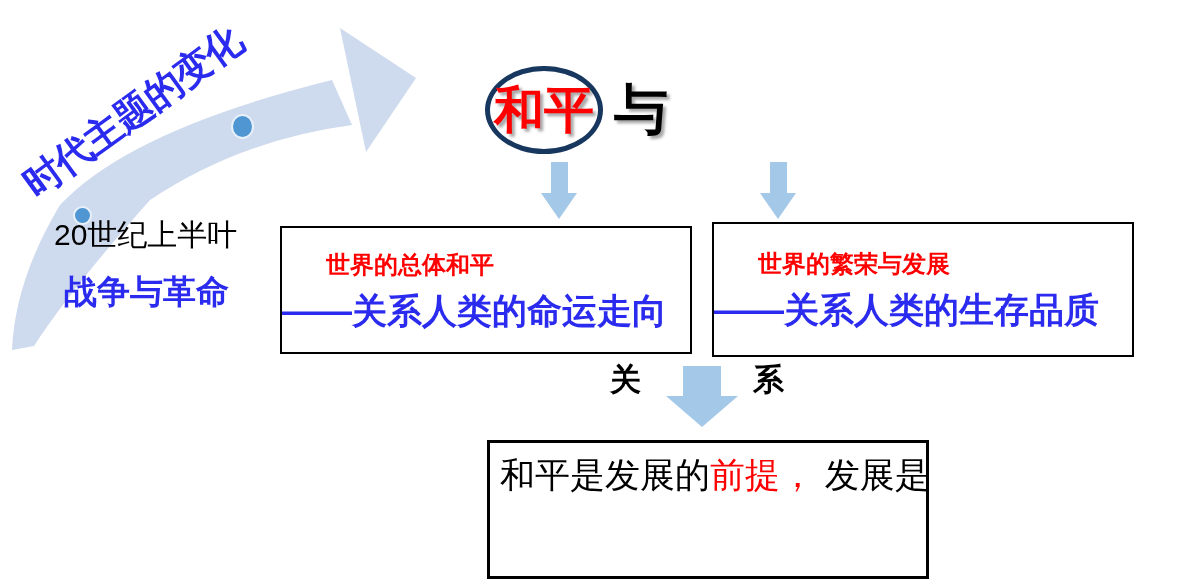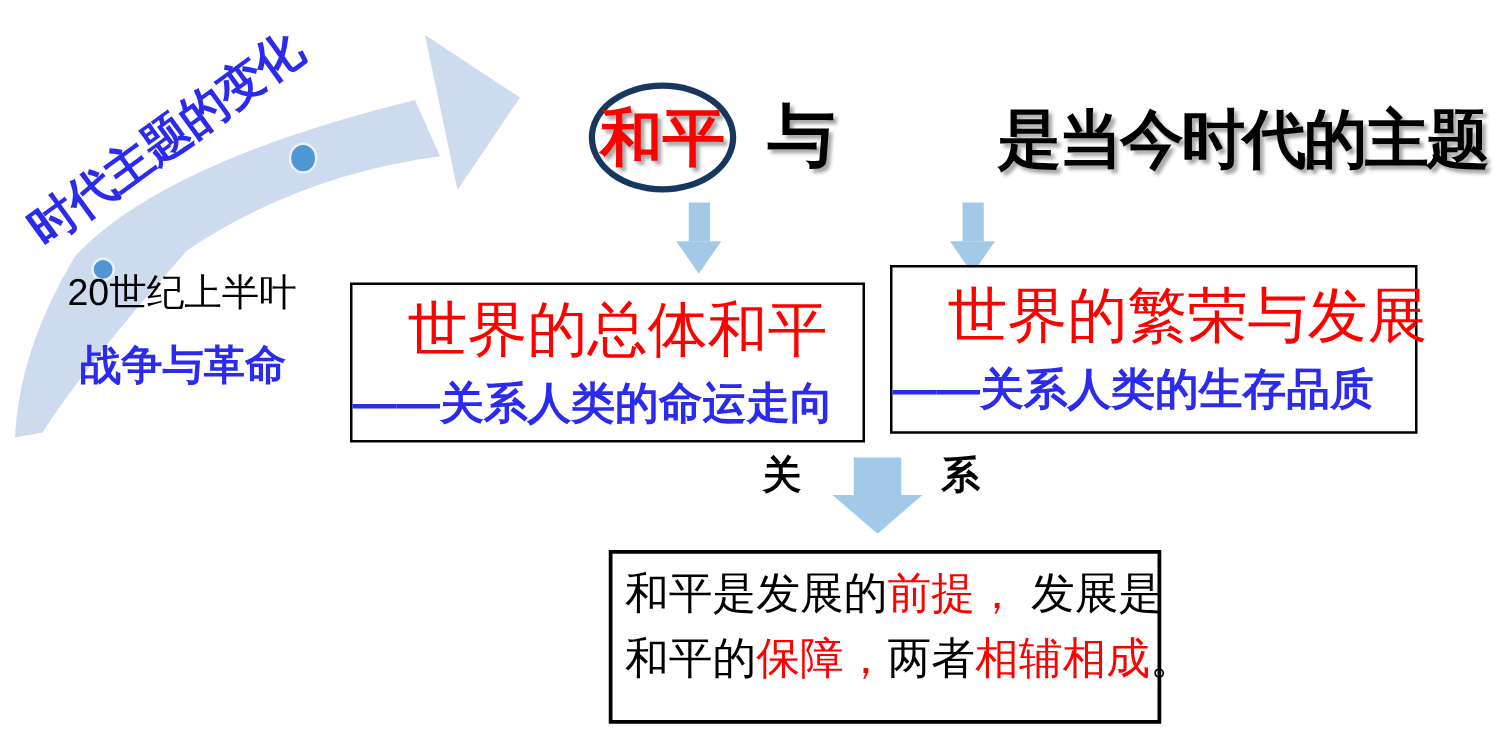--- a/index.html
+++ b/index.html
@@ -42,21 +42,21 @@
   .tl-theme{
     position:absolute; left:64px; top:270px; z-index:2;
     font-size:33px; font-weight:bold; color:var(--blue); white-space:nowrap;
   }
 
   
   .ellipse{
     position:absolute; z-index:3; border:5px solid var(--navy); border-radius:50%;
     display:flex; align-items:center; justify-content:center;
   }
-  .e1{left:471px; top:66px; width:118px; height:88px;}
+  .e1{left:485px; top:66px; width:118px; height:88px;}
   .e2{left:698px; top:61px; width:110px; height:94px;}
   .red-term{
     color:var(--red); font-size:50px; font-weight:bold; white-space:nowrap;
     text-shadow:3px 3px 3px rgba(0,0,0,0.35); line-height:1;
   }
   .conj{
     position:absolute; left:614px; top:82px; z-index:3;
     font-size:54px; font-weight:bold; color:var(--ink); line-height:1;
     text-shadow:3px 3px 3px rgba(0,0,0,0.35);
   }
@@ -83,24 +83,24 @@
   .arrow-mid .shaft{left:17px; top:0; width:38px; height:30px;}
   .arrow-mid .head{
     left:0; top:30px;
     border-left:36px solid transparent; border-right:36px solid transparent;
     border-top:31px solid var(--arrow);
   }
 
   
   .box{position:absolute; z-index:2; background:#ffffff; border:2px solid var(--ink);}
   .box-left {left:280px; top:226px; width:412px; height:128px;}
-  .box-right{left:712px; top:212px; width:422px; height:135px;}
+  .box-right{left:712px; top:222px; width:422px; height:135px;}
   .box-left,.box-right{display:flex; flex-direction:column; justify-content:center; row-gap:16px;}
   .branch-title{
-    color:var(--red); font-size:48px; font-weight:normal; line-height:1;
+    color:var(--red); font-size:24px; font-weight:bold; line-height:1;
     padding-left:44px; white-space:nowrap;
   }
   .branch-desc{
     color:var(--blue); font-size:35px; font-weight:bold; line-height:1;
     padding-left:0; white-space:nowrap;
   }
 
   .rel-char{
     position:absolute; z-index:2; font-size:31px; font-weight:bold;
     color:var(--ink); line-height:1;
@@ -134,21 +134,20 @@
   <div class="dot dot-upper"></div>
 
   <div class="dot dot-lower"></div>
   <div class="tl-label tl-lower">20世纪上半叶</div>
   <div class="tl-theme">战争与革命</div>
 
   <div class="ellipse e1">
     <span class="red-term">和平</span>
   </div>
   <div class="conj">与</div>
-  <div class="title-rest">是当今时代的主题</div>
 
   <div class="down-arrow arrow-sm-1">
     <div class="shaft"></div>
     <div class="head"></div>
   </div>
   <div class="down-arrow arrow-sm-2">
     <div class="shaft"></div>
     <div class="head"></div>
   </div>
 
@@ -163,16 +162,15 @@
 
   <div class="rel-char rel-left">关</div>
   <div class="down-arrow arrow-mid">
     <div class="shaft"></div>
     <div class="head"></div>
   </div>
   <div class="rel-char rel-right">系</div>
 
   <div class="box box-bottom">
     <p class="c-line"><span class="c-ink">和平是发展的</span><span class="c-red">前提，</span><span class="c-ink"> 发展是</span></p>
-    <p class="c-line"><span class="c-ink">和平的</span><span class="c-red">保障，</span><span class="c-ink">两者</span><span class="c-red">相辅相成</span><span class="c-ink">。</span></p>
   </div>
 
 </div>
 
 </body></html>

